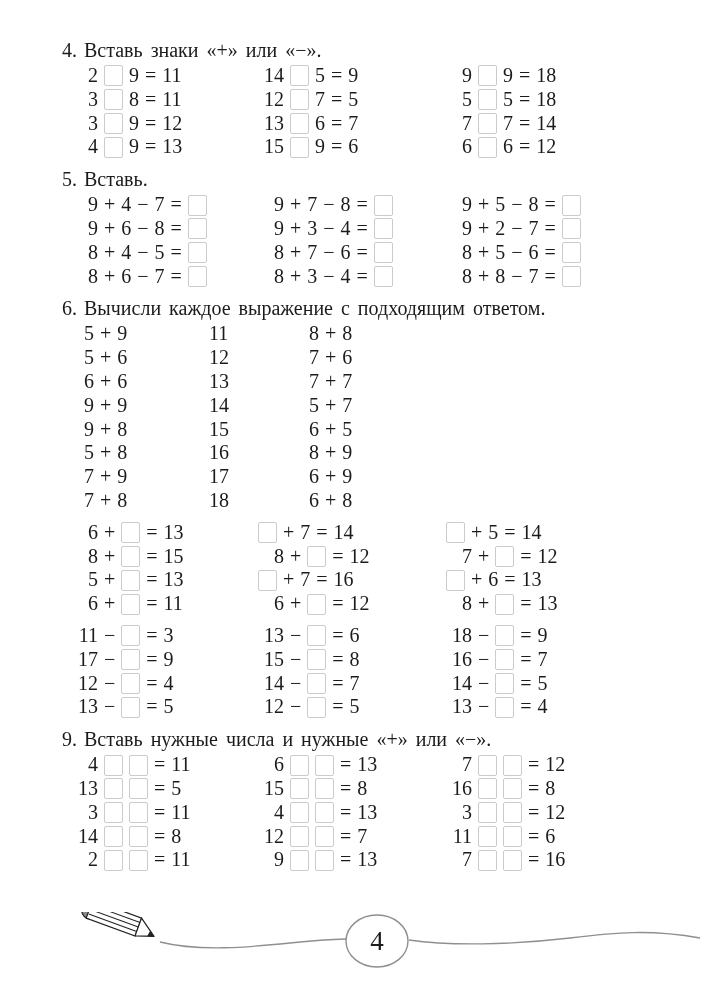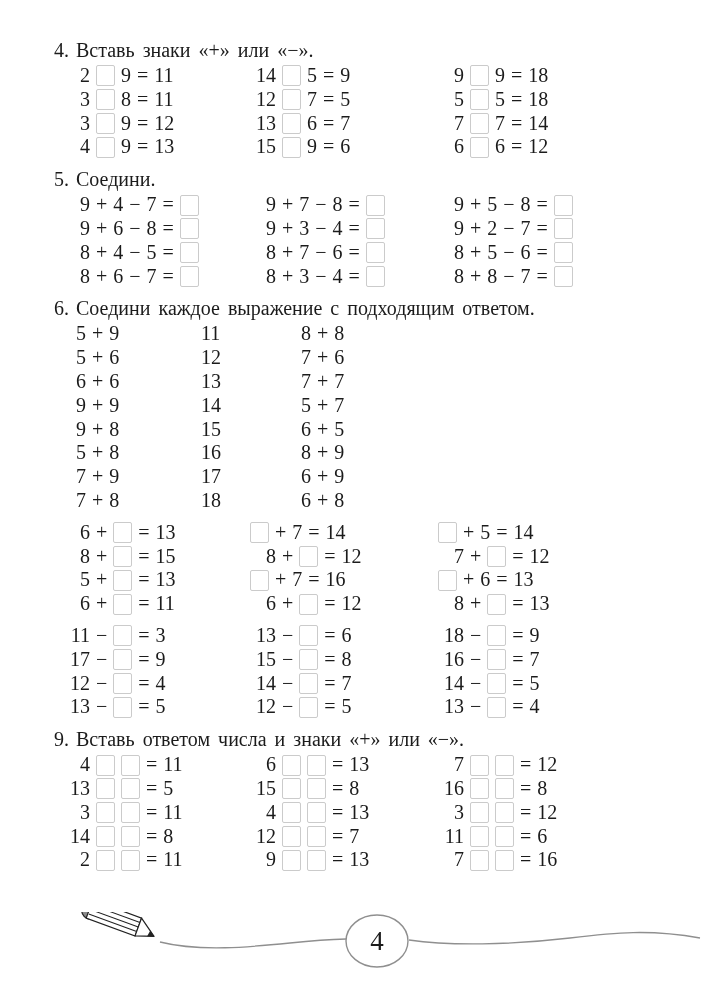--- a/index.html
+++ b/index.html
@@ -4,21 +4,21 @@
 <style>
   html,body { margin:0; padding:0; }
   body {
     width:719px; height:1000px;
     background:#ffffff;
     font-family:"Liberation Serif", "DejaVu Serif", serif;
     color:#1b1b1b;
     -webkit-font-smoothing:antialiased;
   }
   .page { position:relative; width:719px; height:1000px; background:#fff; overflow:hidden; }
-  main { padding:38px 0 0 54px; }
+  main { padding:38px 0 0 54px;margin-left:8px; }
 
   .exercise { margin-bottom:8px; }
   .ex-title { font-size:20px; line-height:25px; height:25px; white-space:nowrap; word-spacing:3px; margin-bottom:1px; }
   .ex-num { display:inline-block; margin-right:7px; }
 
   .eq-grid { display:grid; grid-template-columns:186px 188px 1fr; margin-left:10px; }
   .eq-grid.match { grid-template-columns:125px 100px 1fr; margin-left:22px; }
 
   .eq-row { display:flex; align-items:center; gap:6px; height:23.8px; font-size:20px; line-height:23.8px; }
   .tok { display:inline-block; }
@@ -126,21 +126,21 @@
               <span class="tok lead">6</span>
               <span class="box"></span>
               <span class="tok">6</span>
               <span class="tok">=</span>
               <span class="tok">12</span>
             </div>
           </div>
         </div>
       </section>
       <section class="exercise">
-        <div class="ex-title"><span class="ex-num">5.</span><span class="ex-text">Соедини.</span></div>
+        <div class="ex-title"><span class="ex-num">5.</span><span class="ex-text">Вставь.</span></div>
         <div class="eq-grid">
           <div class="eq-col">
             <div class="eq-row">
               <span class="tok lead">9</span>
               <span class="tok">+</span>
               <span class="tok">4</span>
               <span class="tok">−</span>
               <span class="tok">7</span>
               <span class="tok">=</span>
               <span class="box"></span>
@@ -245,21 +245,21 @@
               <span class="tok">8</span>
               <span class="tok">−</span>
               <span class="tok">7</span>
               <span class="tok">=</span>
               <span class="box"></span>
             </div>
           </div>
         </div>
       </section>
       <section class="exercise">
-        <div class="ex-title"><span class="ex-num">6.</span><span class="ex-text">Соедини каждое выражение с подходящим ответом.</span></div>
+        <div class="ex-title"><span class="ex-num">6.</span><span class="ex-text">Вычисли каждое выражение с подходящим ответом.</span></div>
         <div class="eq-grid match">
           <div class="eq-col">
             <div class="eq-row">
               <span class="tok">5</span>
               <span class="tok">+</span>
               <span class="tok">9</span>
             </div>
             <div class="eq-row">
               <span class="tok">5</span>
               <span class="tok">+</span>
@@ -548,21 +548,21 @@
               <span class="tok lead">13</span>
               <span class="tok">−</span>
               <span class="box"></span>
               <span class="tok">=</span>
               <span class="tok">4</span>
             </div>
           </div>
         </div>
       </section>
       <section class="exercise">
-        <div class="ex-title"><span class="ex-num">9.</span><span class="ex-text">Вставь ответом числа и знаки «+» или «−».</span></div>
+        <div class="ex-title"><span class="ex-num">9.</span><span class="ex-text">Вставь нужные числа и нужные «+» или «−».</span></div>
         <div class="eq-grid">
           <div class="eq-col">
             <div class="eq-row">
               <span class="tok lead">4</span>
               <span class="box"></span>
               <span class="box"></span>
               <span class="tok">=</span>
               <span class="tok">11</span>
             </div>
             <div class="eq-row">

